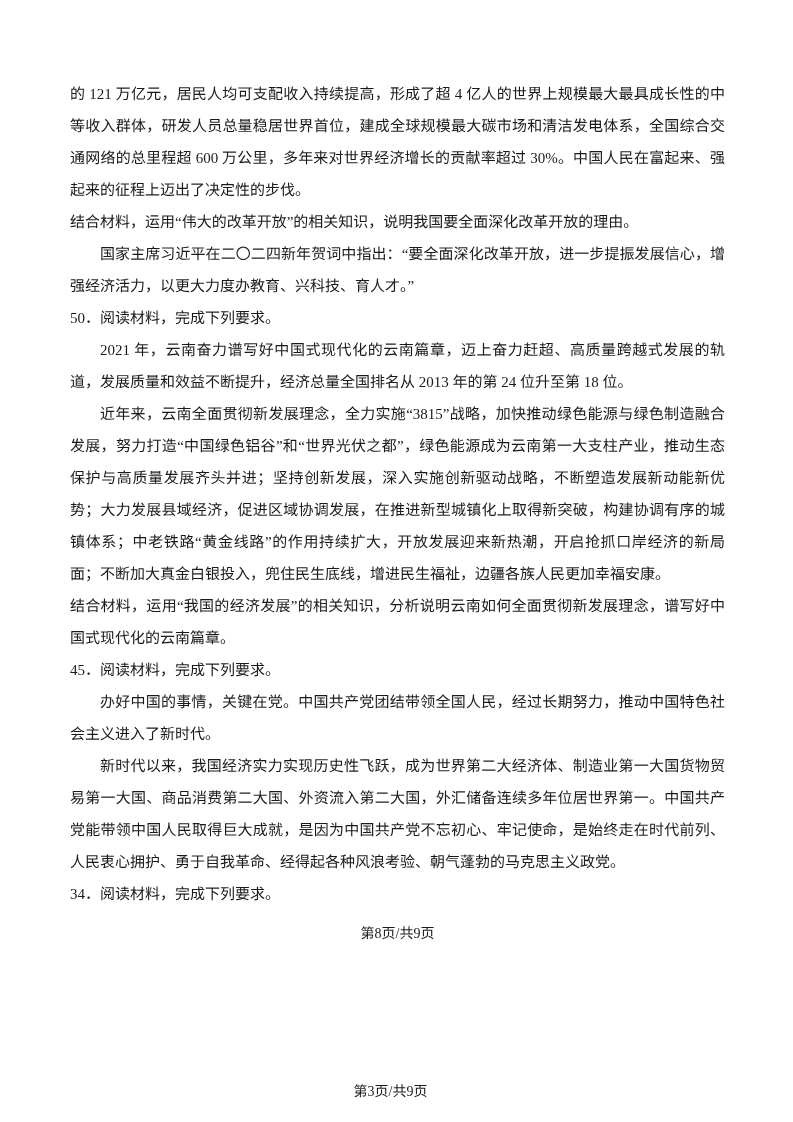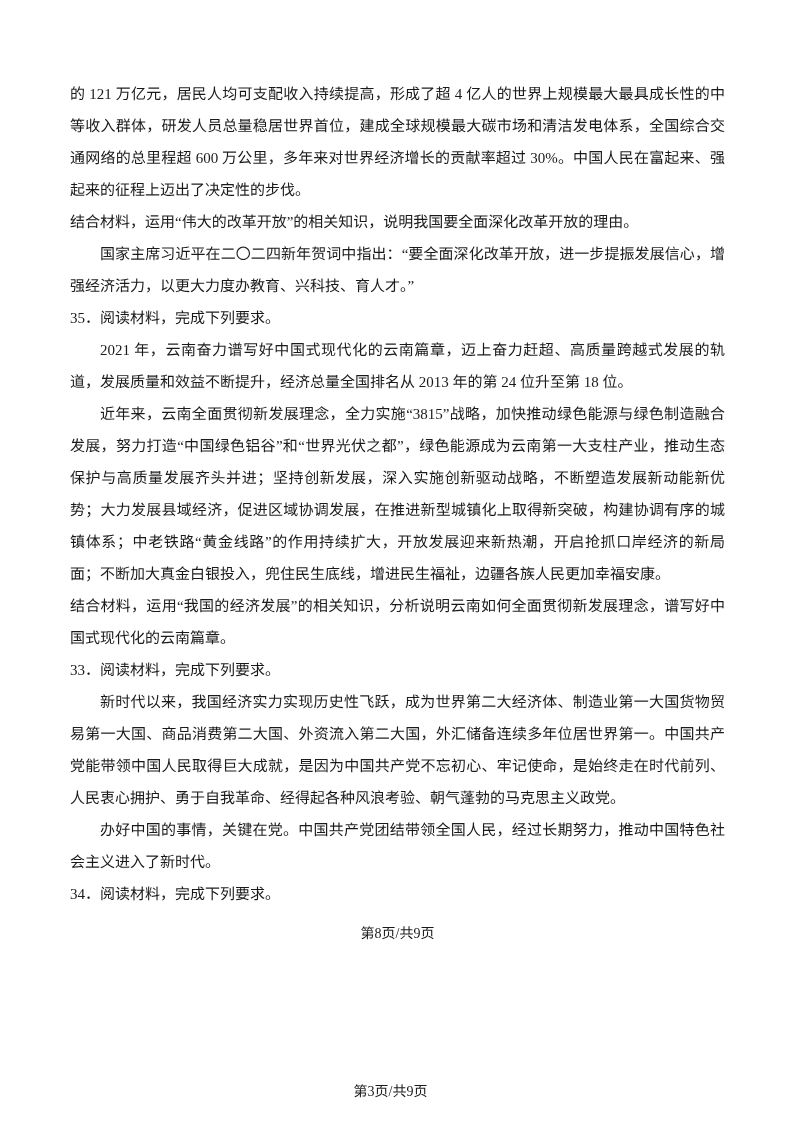--- a/index.html
+++ b/index.html
@@ -53,33 +53,33 @@
 <body>
 
 <main class="page">
 
   <p class="para">的 121 万亿元，居民人均可支配收入持续提高，形成了超 4 亿人的世界上规模最大最具成长性的中等收入群体，研发人员总量稳居世界首位，建成全球规模最大碳市场和清洁发电体系，全国综合交通网络的总里程超 600 万公里，多年来对世界经济增长的贡献率超过 30%。中国人民在富起来、强起来的征程上迈出了决定性的步伐。</p>
 
   <p class="para">结合材料，运用“伟大的改革开放”的相关知识，说明我国要全面深化改革开放的理由。</p>
 
   <p class="para indent">国家主席习近平在二〇二四新年贺词中指出：“要全面深化改革开放，进一步提振发展信心，增强经济活力，以更大力度办教育、兴科技、育人才。”</p>
 
-  <p class="para">35．阅读材料，完成下列要求。</p>
+  <p class="para">50．阅读材料，完成下列要求。</p>
 
   <p class="para indent">2021 年，云南奋力谱写好中国式现代化的云南篇章，迈上奋力赶超、高质量跨越式发展的轨道，发展质量和效益不断提升，经济总量全国排名从 2013 年的第 24 位升至第 18 位。</p>
 
   <p class="para indent">近年来，云南全面贯彻新发展理念，全力实施“3815”战略，加快推动绿色能源与绿色制造融合发展，努力打造“中国绿色铝谷”和“世界光伏之都”，绿色能源成为云南第一大支柱产业，推动生态保护与高质量发展齐头并进；坚持创新发展，深入实施创新驱动战略，不断塑造发展新动能新优势；大力发展县域经济，促进区域协调发展，在推进新型城镇化上取得新突破，构建协调有序的城镇体系；中老铁路“黄金线路”的作用持续扩大，开放发展迎来新热潮，开启抢抓口岸经济的新局面；不断加大真金白银投入，兜住民生底线，增进民生福祉，边疆各族人民更加幸福安康。</p>
 
   <p class="para">结合材料，运用“我国的经济发展”的相关知识，分析说明云南如何全面贯彻新发展理念，谱写好中国式现代化的云南篇章。</p>
 
-  <p class="para">33．阅读材料，完成下列要求。</p>
+  <p class="para">45．阅读材料，完成下列要求。</p>
+
+  <p class="para indent">办好中国的事情，关键在党。中国共产党团结带领全国人民，经过长期努力，推动中国特色社会主义进入了新时代。</p>
 
   <p class="para indent">新时代以来，我国经济实力实现历史性飞跃，成为世界第二大经济体、制造业第一大国货物贸易第一大国、商品消费第二大国、外资流入第二大国，外汇储备连续多年位居世界第一。中国共产党能带领中国人民取得巨大成就，是因为中国共产党不忘初心、牢记使命，是始终走在时代前列、人民衷心拥护、勇于自我革命、经得起各种风浪考验、朝气蓬勃的马克思主义政党。</p>
-
-  <p class="para indent">办好中国的事情，关键在党。中国共产党团结带领全国人民，经过长期努力，推动中国特色社会主义进入了新时代。</p>
 
 
   <p class="para">34．阅读材料，完成下列要求。</p>
 
 
   <div class="page-num inner">第8页/共9页</div>
 
   <div class="page-num outer">第3页/共9页</div>
 
 </main>

